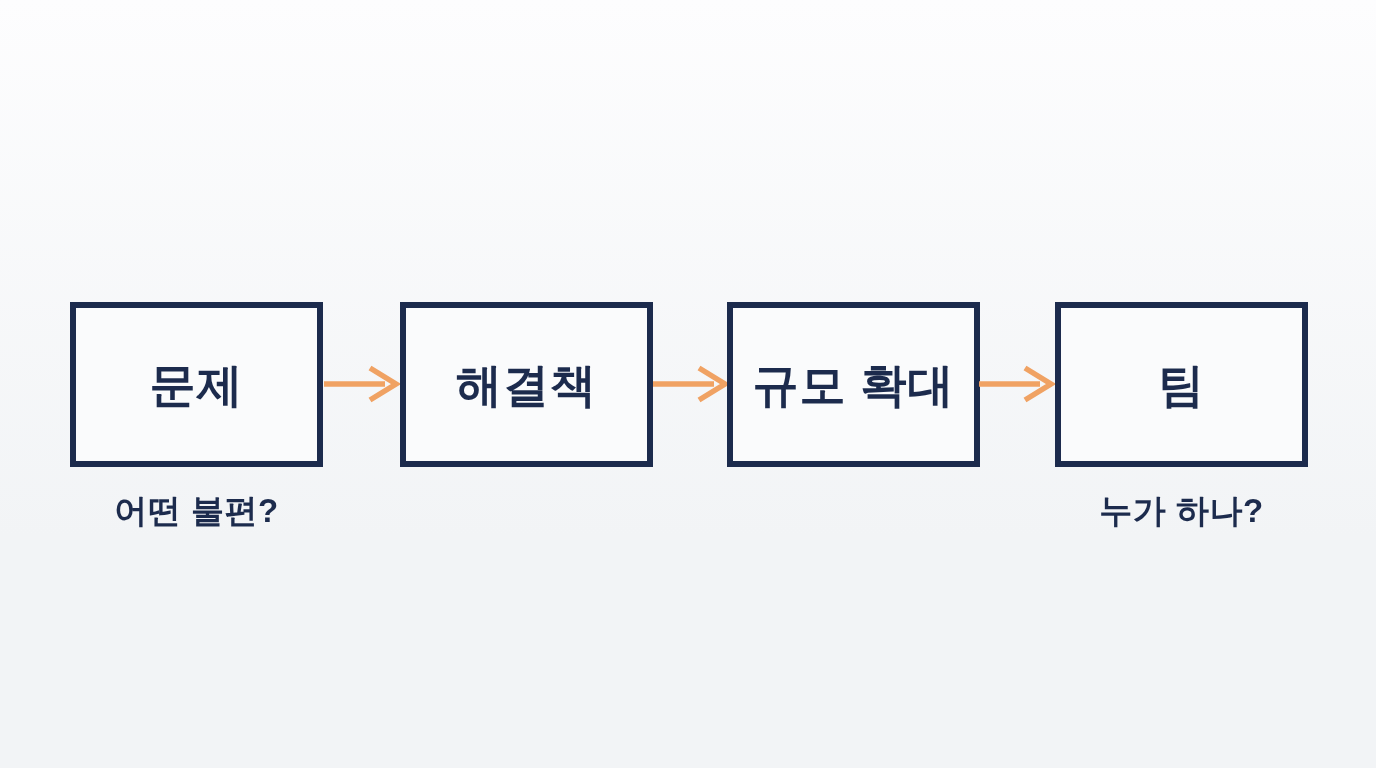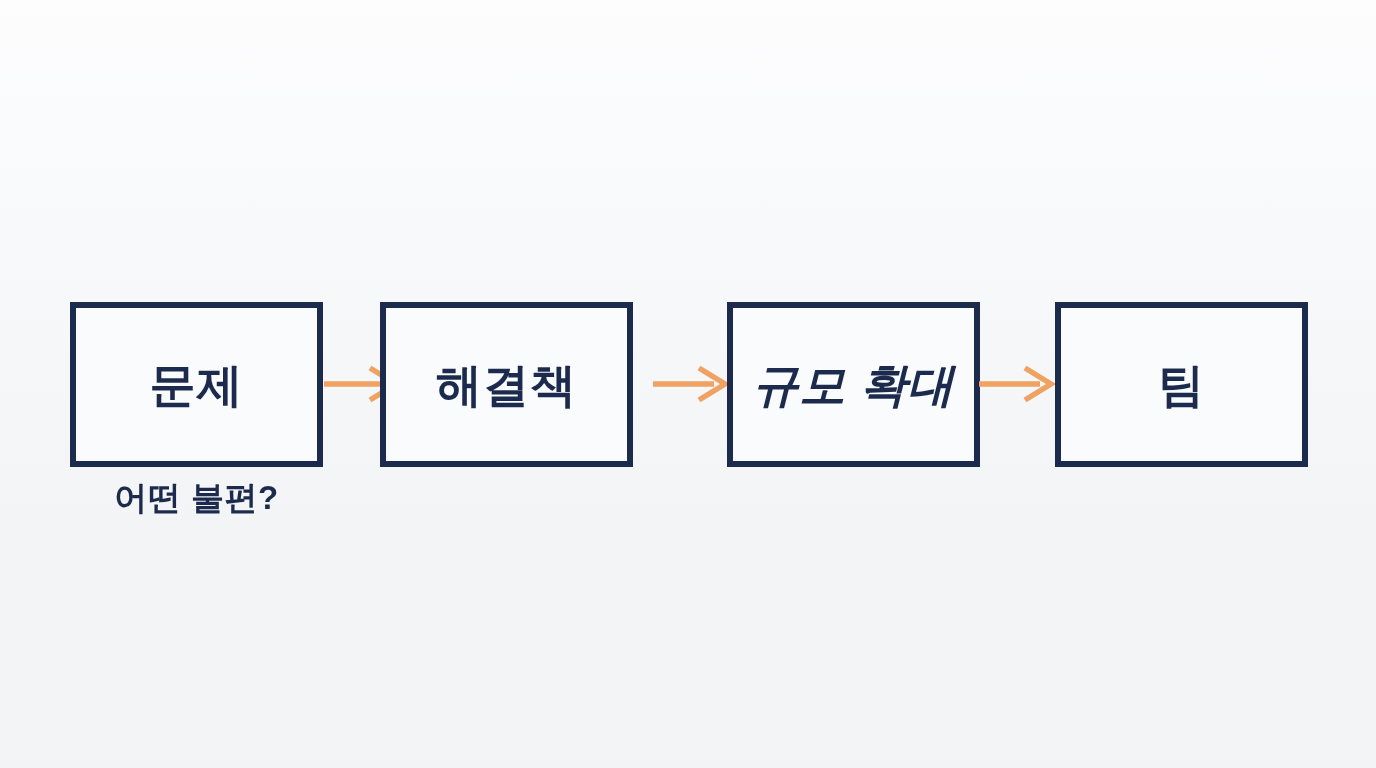--- a/index.html
+++ b/index.html
@@ -21,41 +21,41 @@
   }
   .stage{
     position:absolute;
     top:302px;
     width:253px;
     display:flex;
     flex-direction:column;
     align-items:center;
   }
   .stage-1{left:70px;}
-  .stage-2{left:380px;gap:32px;}
-  .stage-3{left:727px;font-style:italic;}
+  .stage-2{left:400px;gap:32px;}
+  .stage-3{left:727px;}
   .stage-4{left:1055px;}
   .box{
     width:253px;height:165px;
     border:6px solid var(--navy);
     background:var(--box-fill);
     display:flex;
     align-items:center;
     justify-content:center;
   }
   .box-title{
     color:var(--navy);
     font-size:46px;
     font-weight:800;
     letter-spacing:1px;
     white-space:nowrap;
     line-height:1;
   }
   .caption{
-    margin-top:9px;
+    margin-top:22px;
     color:var(--navy);
     font-size:33px;
     font-weight:600;
     letter-spacing:0.5px;
     white-space:nowrap;
     text-align:center;
   }
   .arrow{
     position:absolute;
     top:362px;
@@ -108,15 +108,16 @@
     <svg viewBox="0 0 81 44" xmlns="http://www.w3.org/2000/svg">
       <line x1="3" y1="22" x2="64" y2="22" stroke="#f0a263" stroke-width="5.5"></line>
       <polyline points="49,6 75,22 49,38" fill="none" stroke="#f0a263" stroke-width="5.5"></polyline>
     </svg>
   </div>
 
   <div class="stage stage-4">
     <div class="box">
       <span class="box-title">팀</span>
     </div>
+    <div class="caption">누가 하나?</div>
   </div>
 
 </div>
 
 </body></html>

